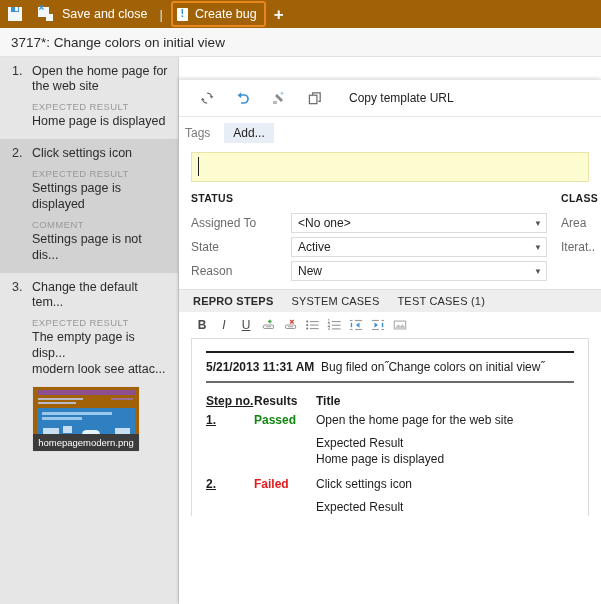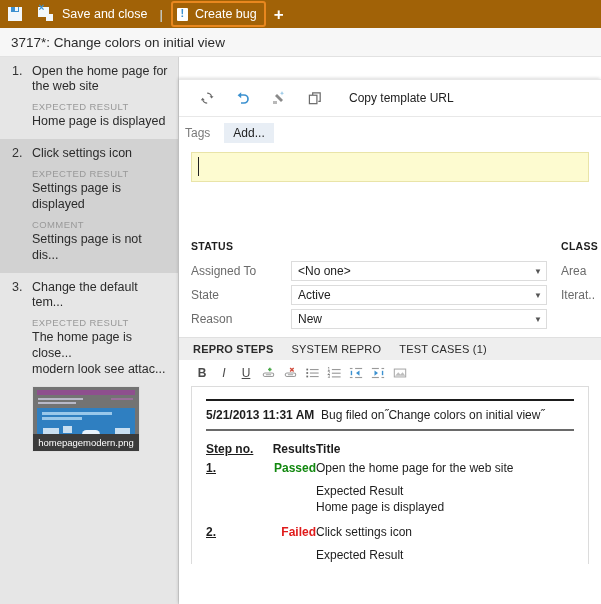--- a/index.html
+++ b/index.html
@@ -101,21 +101,21 @@
     font-size: 9.5px; color: #999999; letter-spacing: 0.4px;
     margin: 7px 0 1px 24px; font-weight: 400;
   }
   .subtext {
     font-size: 12.5px; color: #2b2b2b; margin-left: 24px; line-height: 16px;
   }
 
   
   .thumb-wrap { margin: 9px 0 0 24px; width: 108px; }
   .thumb {
-    width: 108px; height: 66px; background: #737373; position: relative;
+    width: 108px; height: 66px; background: #a16207; position: relative;
     overflow: hidden; border: 1px solid #e0e0e0; box-sizing: border-box;
   }
   .th-hdr { position: absolute; left: 4px; top: 3px; right: 4px; height: 5px; background: #8e4f8e; }
   .th-l1 { position: absolute; left: 5px; top: 11px; width: 45px; height: 2px; background: #b9b9c8; }
   .th-l2 { position: absolute; left: 5px; top: 15px; width: 38px; height: 2px; background: #b9b9c8; }
   .th-l3 { position: absolute; right: 6px; top: 11px; width: 22px; height: 2px; background: #9a6f9a; }
   .th-body {
     position: absolute; left: 4px; top: 21px; right: 4px; bottom: 3px;
     background: #2f7fc1;
   }
@@ -175,21 +175,20 @@
   }
 
   .fieldgrid {
     display: flex; padding: 10px 0 6px 12px;
   }
   .fg-col { }
   .fg-col.right { padding-left: 14px; }
   .fg-hdr {
     font-size: 10.5px; font-weight: bold; color: #1e1e1e; letter-spacing: 0.3px;
     padding-bottom: 7px;
-    margin-top: 48px;
   }
   .fg-row { display: flex; align-items: center; height: 24px; }
   .fg-lbl { font-size: 12px; color: #6b6b6b; width: 100px; }
   .fg-ctl {
     width: 256px; height: 20px; border: 1px solid #dcdcdc; background: #fff;
     display: flex; align-items: center; justify-content: space-between;
     font-size: 12px; color: #222; padding: 0 4px 0 6px; box-sizing: border-box;
   }
   .fg-ctl .chev { color: #555; font-size: 8px; }
   .fg-col.right .fg-lbl { width: auto; font-size: 12px; color: #6b6b6b; }
@@ -221,21 +220,21 @@
   .repro-hdrline { border-top: 2px solid #1d1d1d; margin: 12px 14px 0 14px; }
   .repro-filed {
     padding: 7px 14px 7px 14px; font-size: 12px; color: #1d1d1d;
   }
   .repro-filed .bold { font-weight: bold; }
   .repro-botline { border-top: 2px solid #6a6a6a; margin: 0 14px 0 14px; }
 
   .steptable { padding: 11px 14px 0 14px; font-size: 12px; color: #1d1d1d; }
   .st-row { display: flex; margin-bottom: 2px; }
   .st-c1 { width: 48px; flex: none; text-decoration: underline; }
-  .st-c2 { width: 62px; flex: none; text-align: right; }
+  .st-c2 { width: 62px; flex: none; }
   .st-c3 { flex: 1; }
   .st-head { font-weight: bold; margin-bottom: 5px; }
   .st-num { font-weight: bold; }
   .passed { color: #12880f; font-weight: bold; }
   .failed { color: #e01b1b; font-weight: bold; }
   .st-sub { line-height: 16px; padding-top: 6px; }
   .st-group { margin-bottom: 10px; }
 </style>
 </head>
 <body>
@@ -286,21 +285,21 @@
       <div class="sublabel">COMMENT</div>
       <div class="subtext">Settings page is not dis...</div>
     </div>
 
     <div class="step">
       <div class="step-head">
         <span class="step-num">3.</span>
         <span class="step-title">Change the default tem...</span>
       </div>
       <div class="sublabel">EXPECTED RESULT</div>
-      <div class="subtext">The home page is close...</div>
+      <div class="subtext">The empty page is disp...</div>
       <div class="subtext">modern look see attac...</div>
 
       <div class="thumb-wrap">
         <div class="thumb">
           <span class="th-hdr"></span>
           <span class="th-l1"></span>
             <span class="th-l2"></span>
             <span class="th-l3"></span>
           <span class="th-body">
             <span class="hl1"></span>
@@ -398,21 +397,21 @@
           <span class="fg-lbl">Area</span>
         </div>
         <div class="fg-row">
           <span class="fg-lbl">Iterat..</span>
         </div>
       </div>
     </div>
 
     <div class="tabstrip">
       <span class="tab active">REPRO STEPS</span>
-      <span class="tab">SYSTEM REPRO</span>
+      <span class="tab">SYSTEM CASES</span>
       <span class="tab">TEST CASES (1)</span>
     </div>
 
     <div class="edtoolbar">
       <span class="ed-ico" style="font-weight:bold">B</span>
       <span class="ed-ico" style="font-style:italic">I</span>
       <span class="ed-ico" style="text-decoration:underline">U</span>
       <span class="ed-ico">
         <svg width="15" height="14" viewBox="0 0 16 16" aria-hidden="true">
           <rect x="2" y="8" width="12" height="4" rx="2" fill="none" stroke="#9a9a9a" stroke-width="1.2"></rect>

